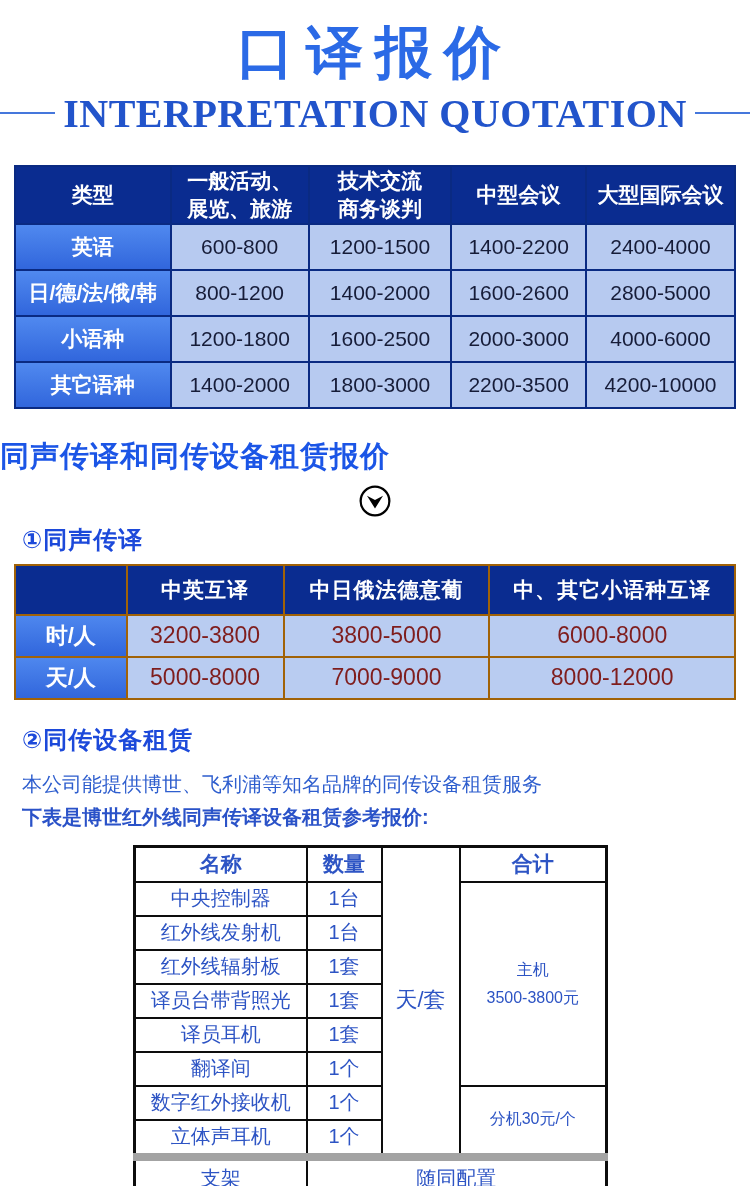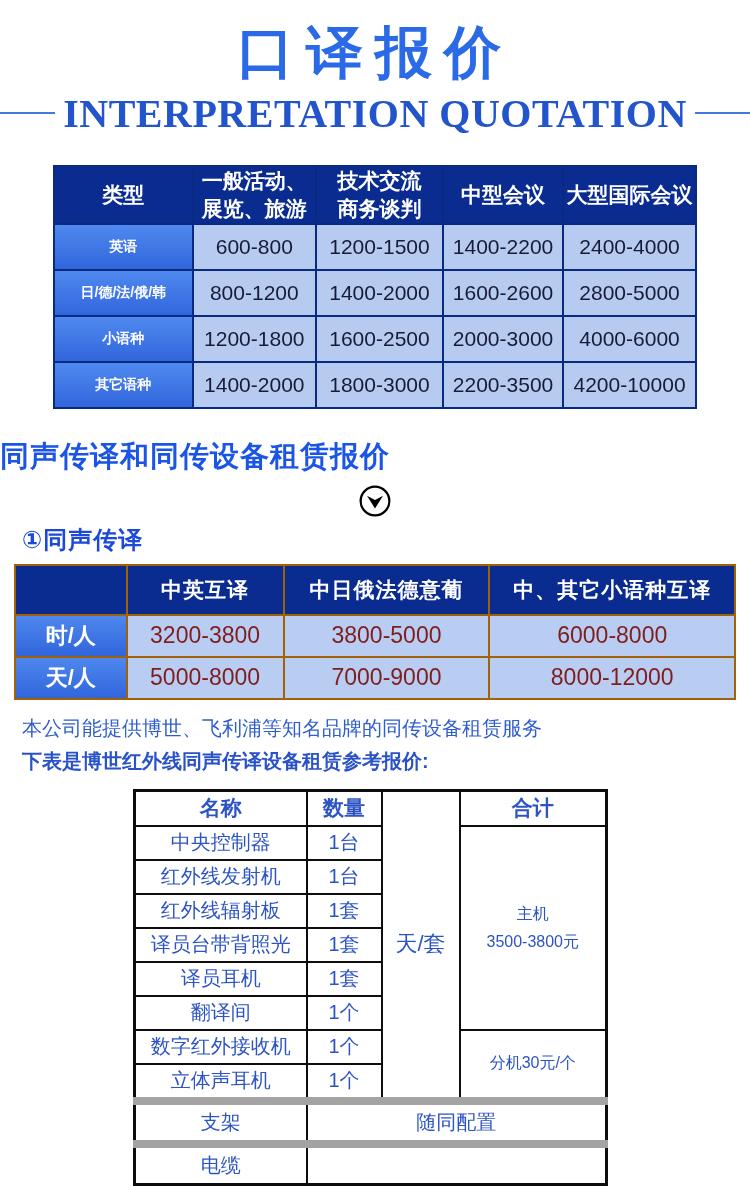--- a/index.html
+++ b/index.html
@@ -19,29 +19,29 @@
   .subtitle{display:flex;align-items:center;margin-top:4px;}
   .rule{flex:1;height:2px;background:#4577dc;}
   .subtitle-text{
     font-family:"Liberation Serif","DejaVu Serif",serif;
     font-weight:bold;font-size:40px;color:#2254cb;
     padding:0 8px;white-space:nowrap;letter-spacing:0.5px;
   }
 
   
   table{border-collapse:collapse;}
-  .t1{margin:28px auto 0;width:644px;table-layout:fixed;}
+  .t1{margin:28px auto 0;width:722px;table-layout:fixed;}
   .t1 th,.t1 td{border:2px solid #0a2a82;text-align:center;vertical-align:middle;padding:0 2px;}
   .t1 thead th{
     background:#0a2c90;color:#ffffff;font-size:21px;font-weight:bold;
     height:56px;line-height:1.3;white-space:pre-line;
   }
   .t1 tbody th{
     background:linear-gradient(180deg,#5089ef,#3166dc);
-    color:#ffffff;font-size:14px;font-weight:bold;height:44px;
+    color:#ffffff;font-size:21px;font-weight:bold;height:44px;
   }
   .t1 tbody td{background:#b7caf0;color:#161c38;font-size:21px;height:44px;}
 
   
   .section-title{
     margin-top:28px;
     font-size:29px;font-weight:bold;color:#1b55e6;letter-spacing:1px;
   }
   .arrow-wrap{display:flex;justify-content:center;margin-top:7px;}
   .sub-heading{
@@ -177,20 +177,21 @@
         </tr>
         <tr>
           <th>天/人</th>
           <td>5000-8000</td>
           <td>7000-9000</td>
           <td>8000-12000</td>
         </tr>
       </tbody>
   </table>
 
+  <div class="sub-heading equip-heading">②同传设备租赁</div>
   <div class="desc">本公司能提供博世、飞利浦等知名品牌的同传设备租赁服务</div>
   <div class="desc bold">下表是博世红外线同声传译设备租赁参考报价:</div>
 
   <table class="t3">
     <colgroup>
       <col style="width:172px">
         <col style="width:75px">
         <col style="width:78px">
         <col style="width:147px">
     </colgroup>

